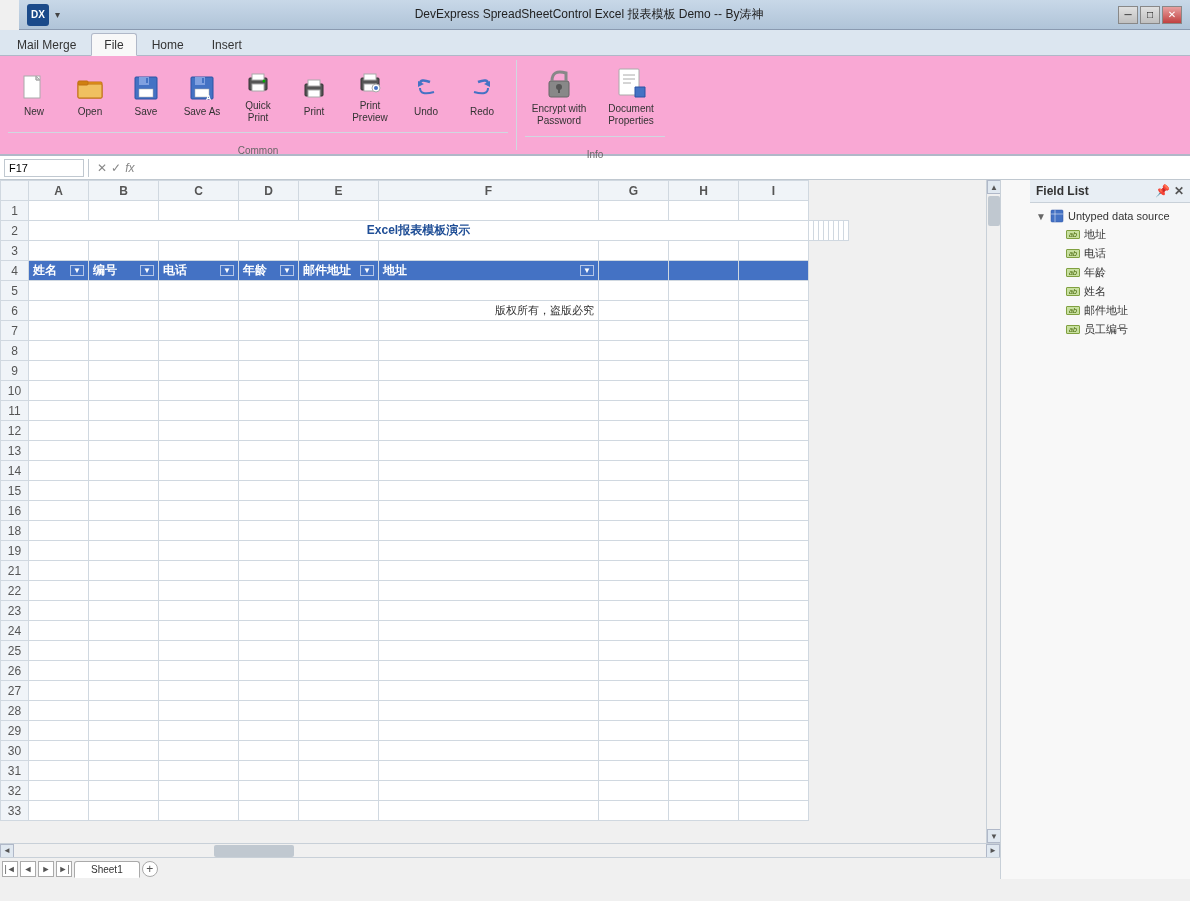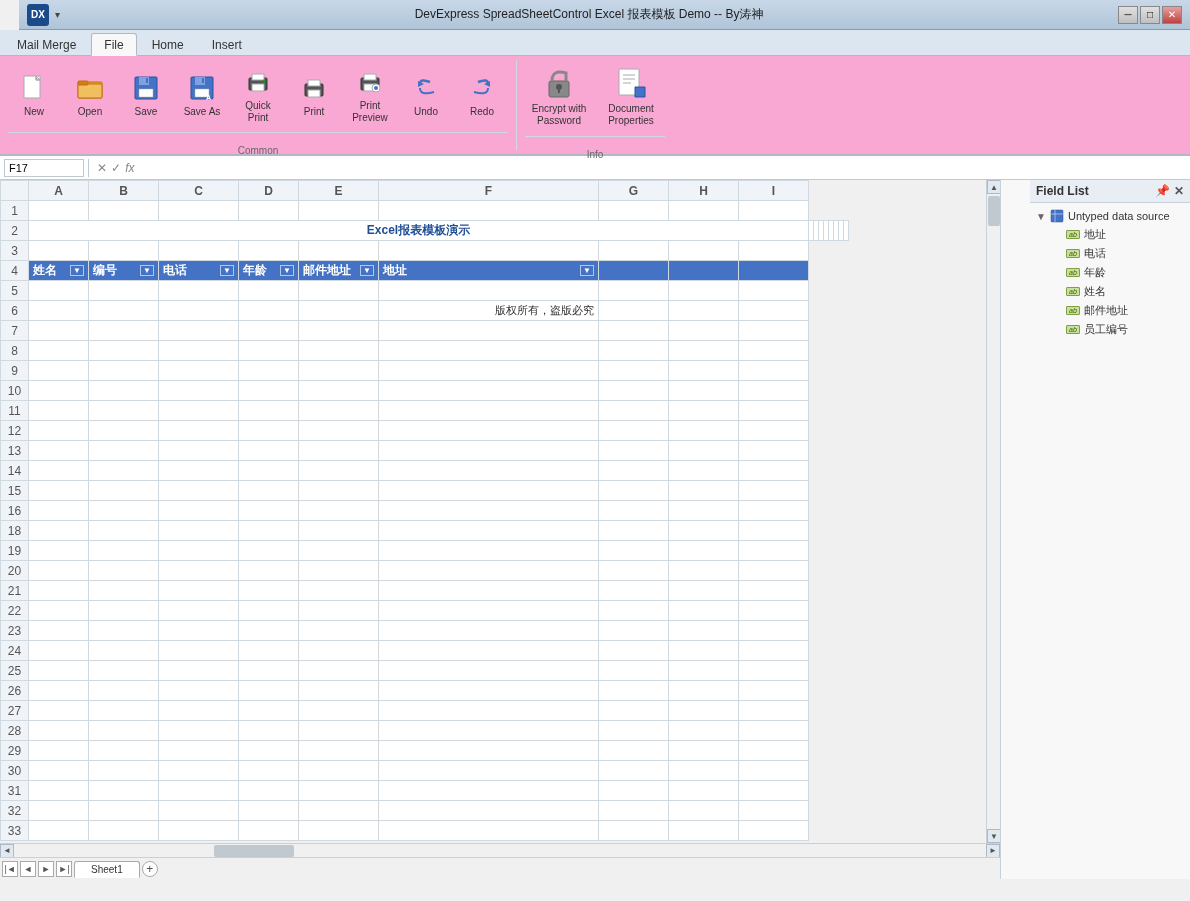--- a/index.html
+++ b/index.html
@@ -788,32 +788,20 @@
                 <td class="cell"></td>
                 <td class="cell"></td>
                 <td class="cell"></td>
                 <td class="cell"></td>
                 <td class="cell"></td>
                 <td class="cell"></td>
                 <td class="cell"></td>
               </tr>
               <tr>
                 <td class="row-header">19</td>
-                <td class="cell"></td>
-                <td class="cell"></td>
-                <td class="cell"></td>
-                <td class="cell"></td>
-                <td class="cell"></td>
-                <td class="cell"></td>
-                <td class="cell"></td>
-                <td class="cell"></td>
-                <td class="cell"></td>
-              </tr>
-              <tr>
-                <td class="row-header">20</td>
                 <td class="cell"></td>
                 <td class="cell"></td>
                 <td class="cell"></td>
                 <td class="cell"></td>
                 <td class="cell"></td>
                 <td class="cell"></td>
                 <td class="cell"></td>
                 <td class="cell"></td>
                 <td class="cell"></td>
               </tr>

